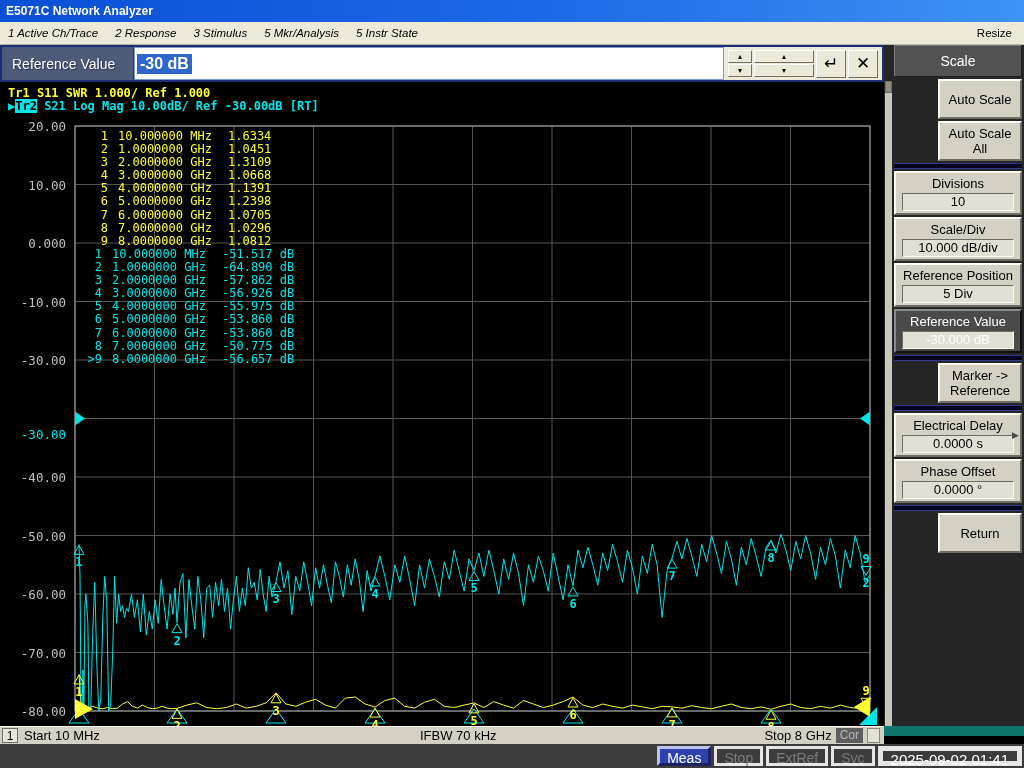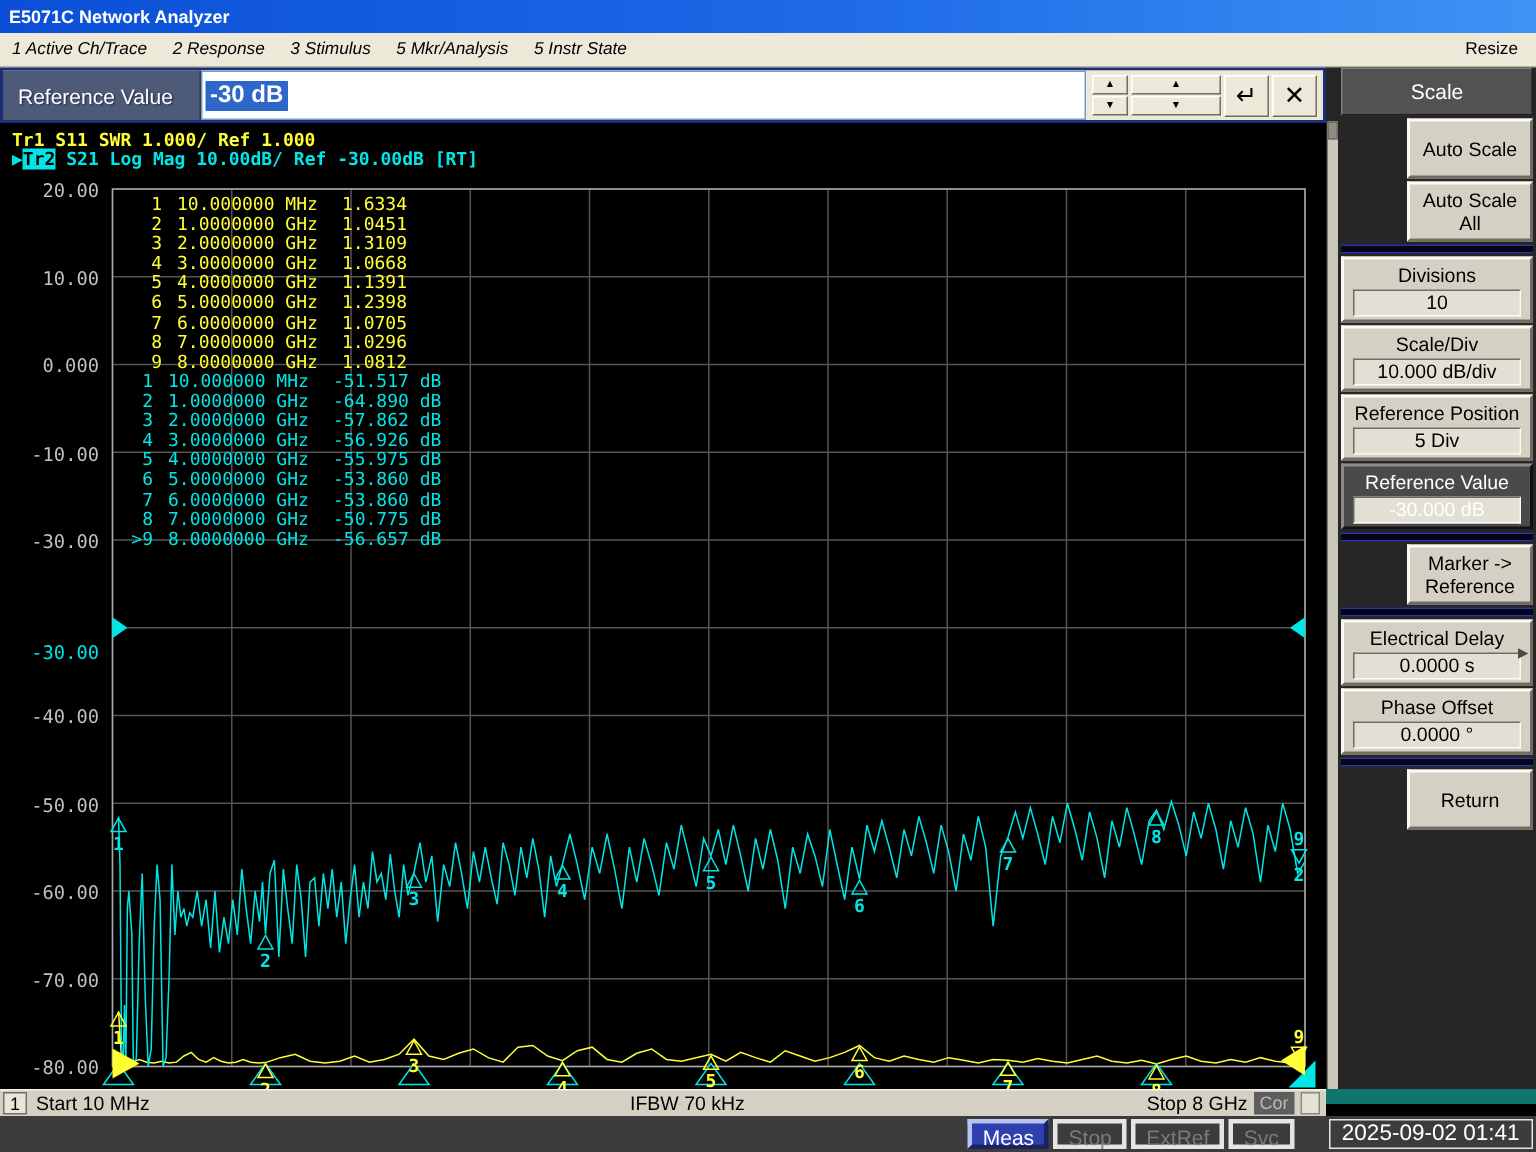--- a/index.html
+++ b/index.html
@@ -81,21 +81,21 @@
     border-color:#6f6c61 #fbfaf3 #fbfaf3 #6f6c61; font-size:13px; line-height:16px; text-align:center; }
   .sk-sel { background:#4a4a4a; border-color:#8a8a8a #111 #111 #8a8a8a; color:#fff; }
   .sk-sep { height:6px; background:#05051e; border-top:1px solid #2c3a96; border-bottom:1px solid #2c3a96; margin-bottom:2px; }
   .sk-arrow { position:absolute; right:1px; top:50%; transform:translateY(-50%); font-size:9px; color:#4a4a4a; }
 
   
   .taskbar { position:absolute; left:0; top:744px; width:1024px; height:24px; background:#3c3c3c;
     display:flex; align-items:center; justify-content:flex-end; gap:3px; padding:0 2px; }
   .tb-badge { height:20px; line-height:18px; padding:0 7px; font-size:14px; border:3px solid #e5e5e5; color:#7a7a7a; }
   .tb-badge.active { background:#2f3fae; color:#fff; border-color:#b9c2f0 #1a2360 #1a2360 #b9c2f0; }
-  .tb-clock { height:20px; line-height:18px; padding:0 8px; font-size:15px; border:1px solid #e5e5e5; color:#fff;margin-left:20px; }
+  .tb-clock { height:20px; line-height:18px; padding:0 8px; font-size:15px; border:5px solid #e5e5e5; color:#fff; }
 
   svg text { font-family:"DejaVu Sans Mono",monospace; }
 </style>
 </head>
 <body>
 
 <div id="root">
 
   <div class="titlebar">
     <span>E5071C Network Analyzer</span>

